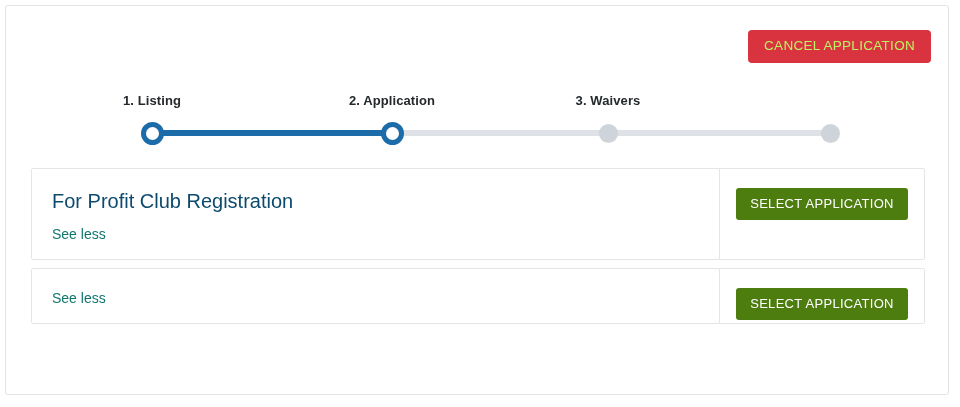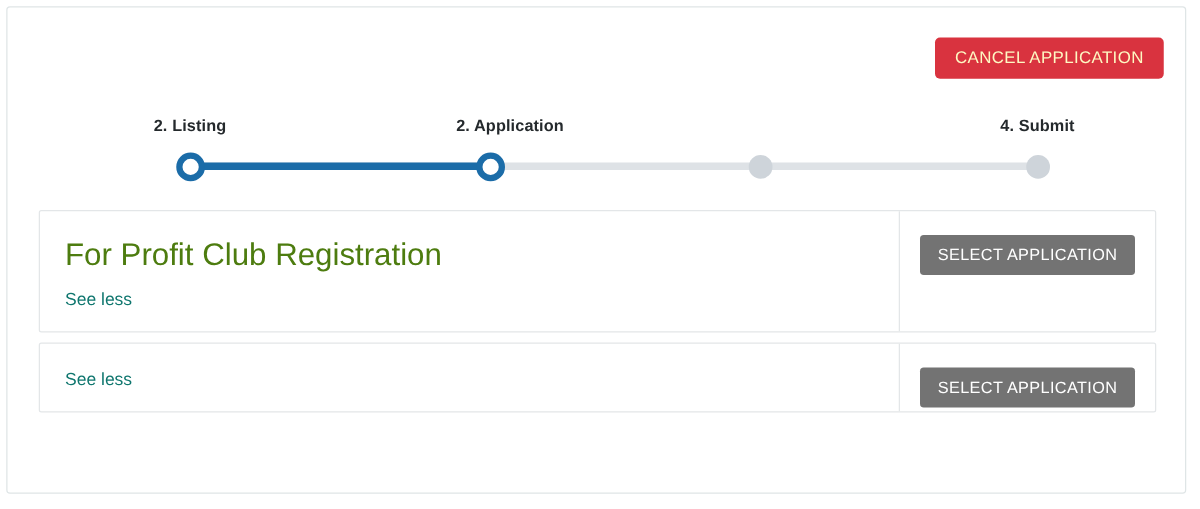--- a/index.html
+++ b/index.html
@@ -29,21 +29,21 @@
 
   
   .cancel-row {
     position: absolute;
     right: 17px;
     top: 24px;
   }
   .btn-cancel {
     display: inline-block;
     background: #d9333f;
-    color: #fef9c3;
+    color: #bef264;
     border: none;
     border-radius: 4px;
     font-family: "Liberation Sans", sans-serif;
     font-size: 13.5px;
     font-weight: 400;
     letter-spacing: 0.3px;
     padding: 9px 16px 10px 16px;
     cursor: pointer;
     line-height: 1;
     white-space: nowrap;
@@ -123,44 +123,44 @@
     margin-bottom: 8px;
     box-sizing: border-box;
   }
   .card-main {
     flex: 1 1 auto;
     padding: 20px 20px 16px 20px;
     border-right: 1px solid #e3e6e8;
     box-sizing: border-box;
   }
   .card-title {
-    font-size: 25px;
+    font-size: 20px;
     font-weight: 400;
-    color: #4d7c0f;
+    color: #0c4a6e;
     line-height: 1.2;
     margin: 0 0 12px 0;
   }
   .card-toggle {
     font-size: 14px;
     color: #0f766e;
     text-decoration: none;
     cursor: pointer;
     line-height: 1;
     display: inline-block;
   }
   .card-aside {
     flex: 0 0 204px;
     display: flex;
     align-items: flex-start;
     justify-content: center;
     padding-top: 19px;
     box-sizing: border-box;
   }
   .btn-select {
-    background: #737373;
+    background: #4d7c0f;
     color: #ffffff;
     border: none;
     border-radius: 3px;
     font-family: "Liberation Sans", sans-serif;
     font-size: 13px;
     letter-spacing: 0.3px;
     padding: 9px 14px 10px 14px;
     cursor: pointer;
     line-height: 1;
     white-space: nowrap;
@@ -173,34 +173,34 @@
 
   <div class="cancel-row">
     <button class="btn-cancel">CANCEL APPLICATION</button>
   </div>
 
   <div class="stepper">
     <div class="track" style="left:146px; width:678px;"></div>
     <div class="track-fill" style="left:146px; width:240px;"></div>
 
     <div class="step" style="left:146px;">
-      <div class="step-label">2. Listing</div>
+      <div class="step-label">1. Listing</div>
     </div>
     <div class="node active" style="left:146px;"></div>
 
-    <div class="step" style="left:402px;">
+    <div class="step" style="left:386px;">
       <div class="step-label">2. Application</div>
     </div>
     <div class="node active" style="left:386px;"></div>
 
+    <div class="step" style="left:602px;">
+      <div class="step-label">3. Waivers</div>
+    </div>
     <div class="node inactive" style="left:602px;"></div>
 
-    <div class="step" style="left:824px;">
-      <div class="step-label">4. Submit</div>
-    </div>
     <div class="node inactive" style="left:824px;"></div>
   </div>
 
   <div class="cards">
 
     <div class="card">
       <div class="card-main">
         <div class="card-title">For Profit Club Registration</div>
         <a class="card-toggle">See less</a>
       </div>

